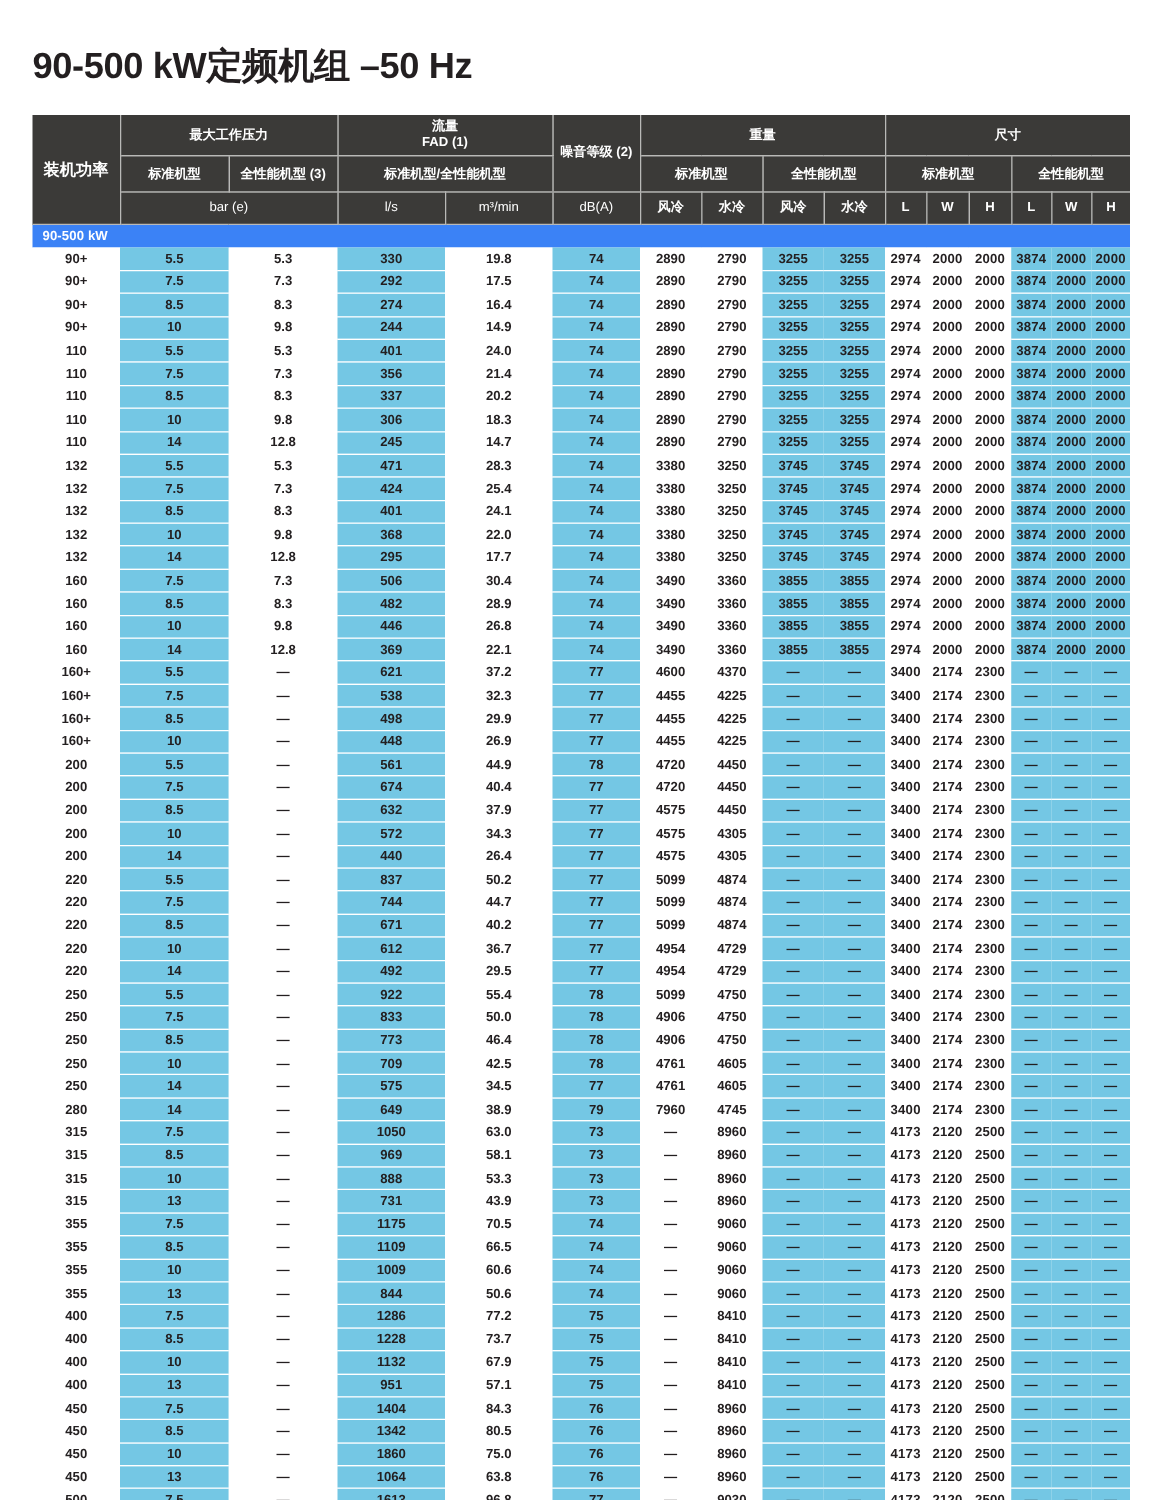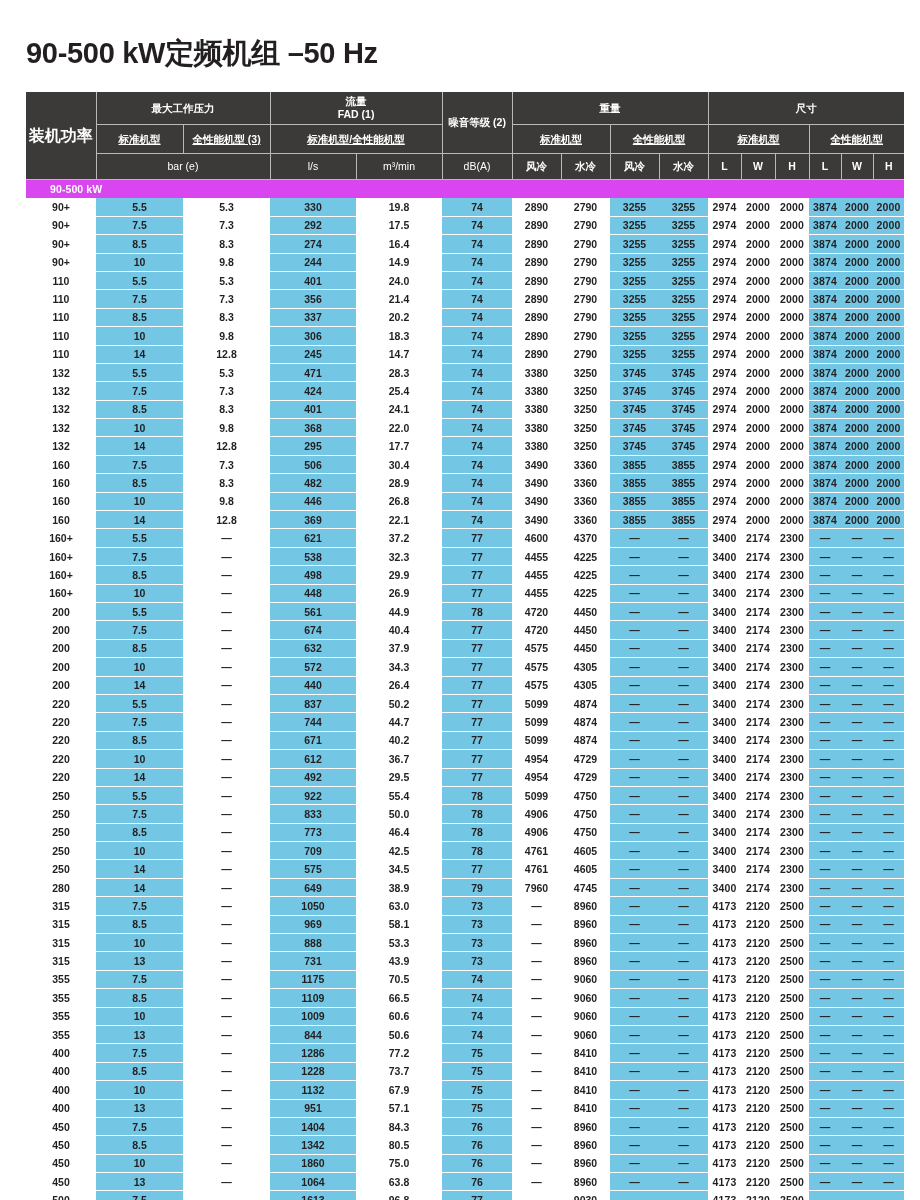--- a/index.html
+++ b/index.html
@@ -32,30 +32,30 @@
   thead th {
     background:#3b3a38; color:#ffffff;
     font-size:10.5px; font-weight:bold;
     border-right:1px solid #b9b9b7;
     border-bottom:1px solid #b9b9b7;
     line-height:1.25;
     height:25px;
   }
   thead th.lastcol { border-right:none;margin-left:25px; }
   thead tr.r1 th { height:33px; }
-  thead tr.r2 th { height:29px;text-decoration:underline; }
+  thead tr.r2 th { height:29px; }
   thead tr.r3 th { height:26px; }
   th.unit { font-weight:normal; font-size:10.5px; }
-  th.rowspan3 { font-size:16px; }
+  th.rowspan3 { font-size:13px; }
 
   
   tr.band td {
-    background:#d946ef; color:#ffffff; text-align:left;
+    background:#3b82f6; color:#ffffff; text-align:left;
     font-size:10.5px; font-weight:bold; height:18px;
-    padding-left:24px; letter-spacing:0.1px;
+    padding-left:8px; letter-spacing:0.1px;
   }
 
   
   tbody tr.data td {
     height:18.4px; font-size:10.5px; font-weight:bold;
     color:#231f20;
     border-bottom:1px solid #ffffff;
   }
   td.kw { text-align:left; padding-left:8px; background:#ffffff; font-weight:bold; }
   td.blue { background:#74c7e4; }

